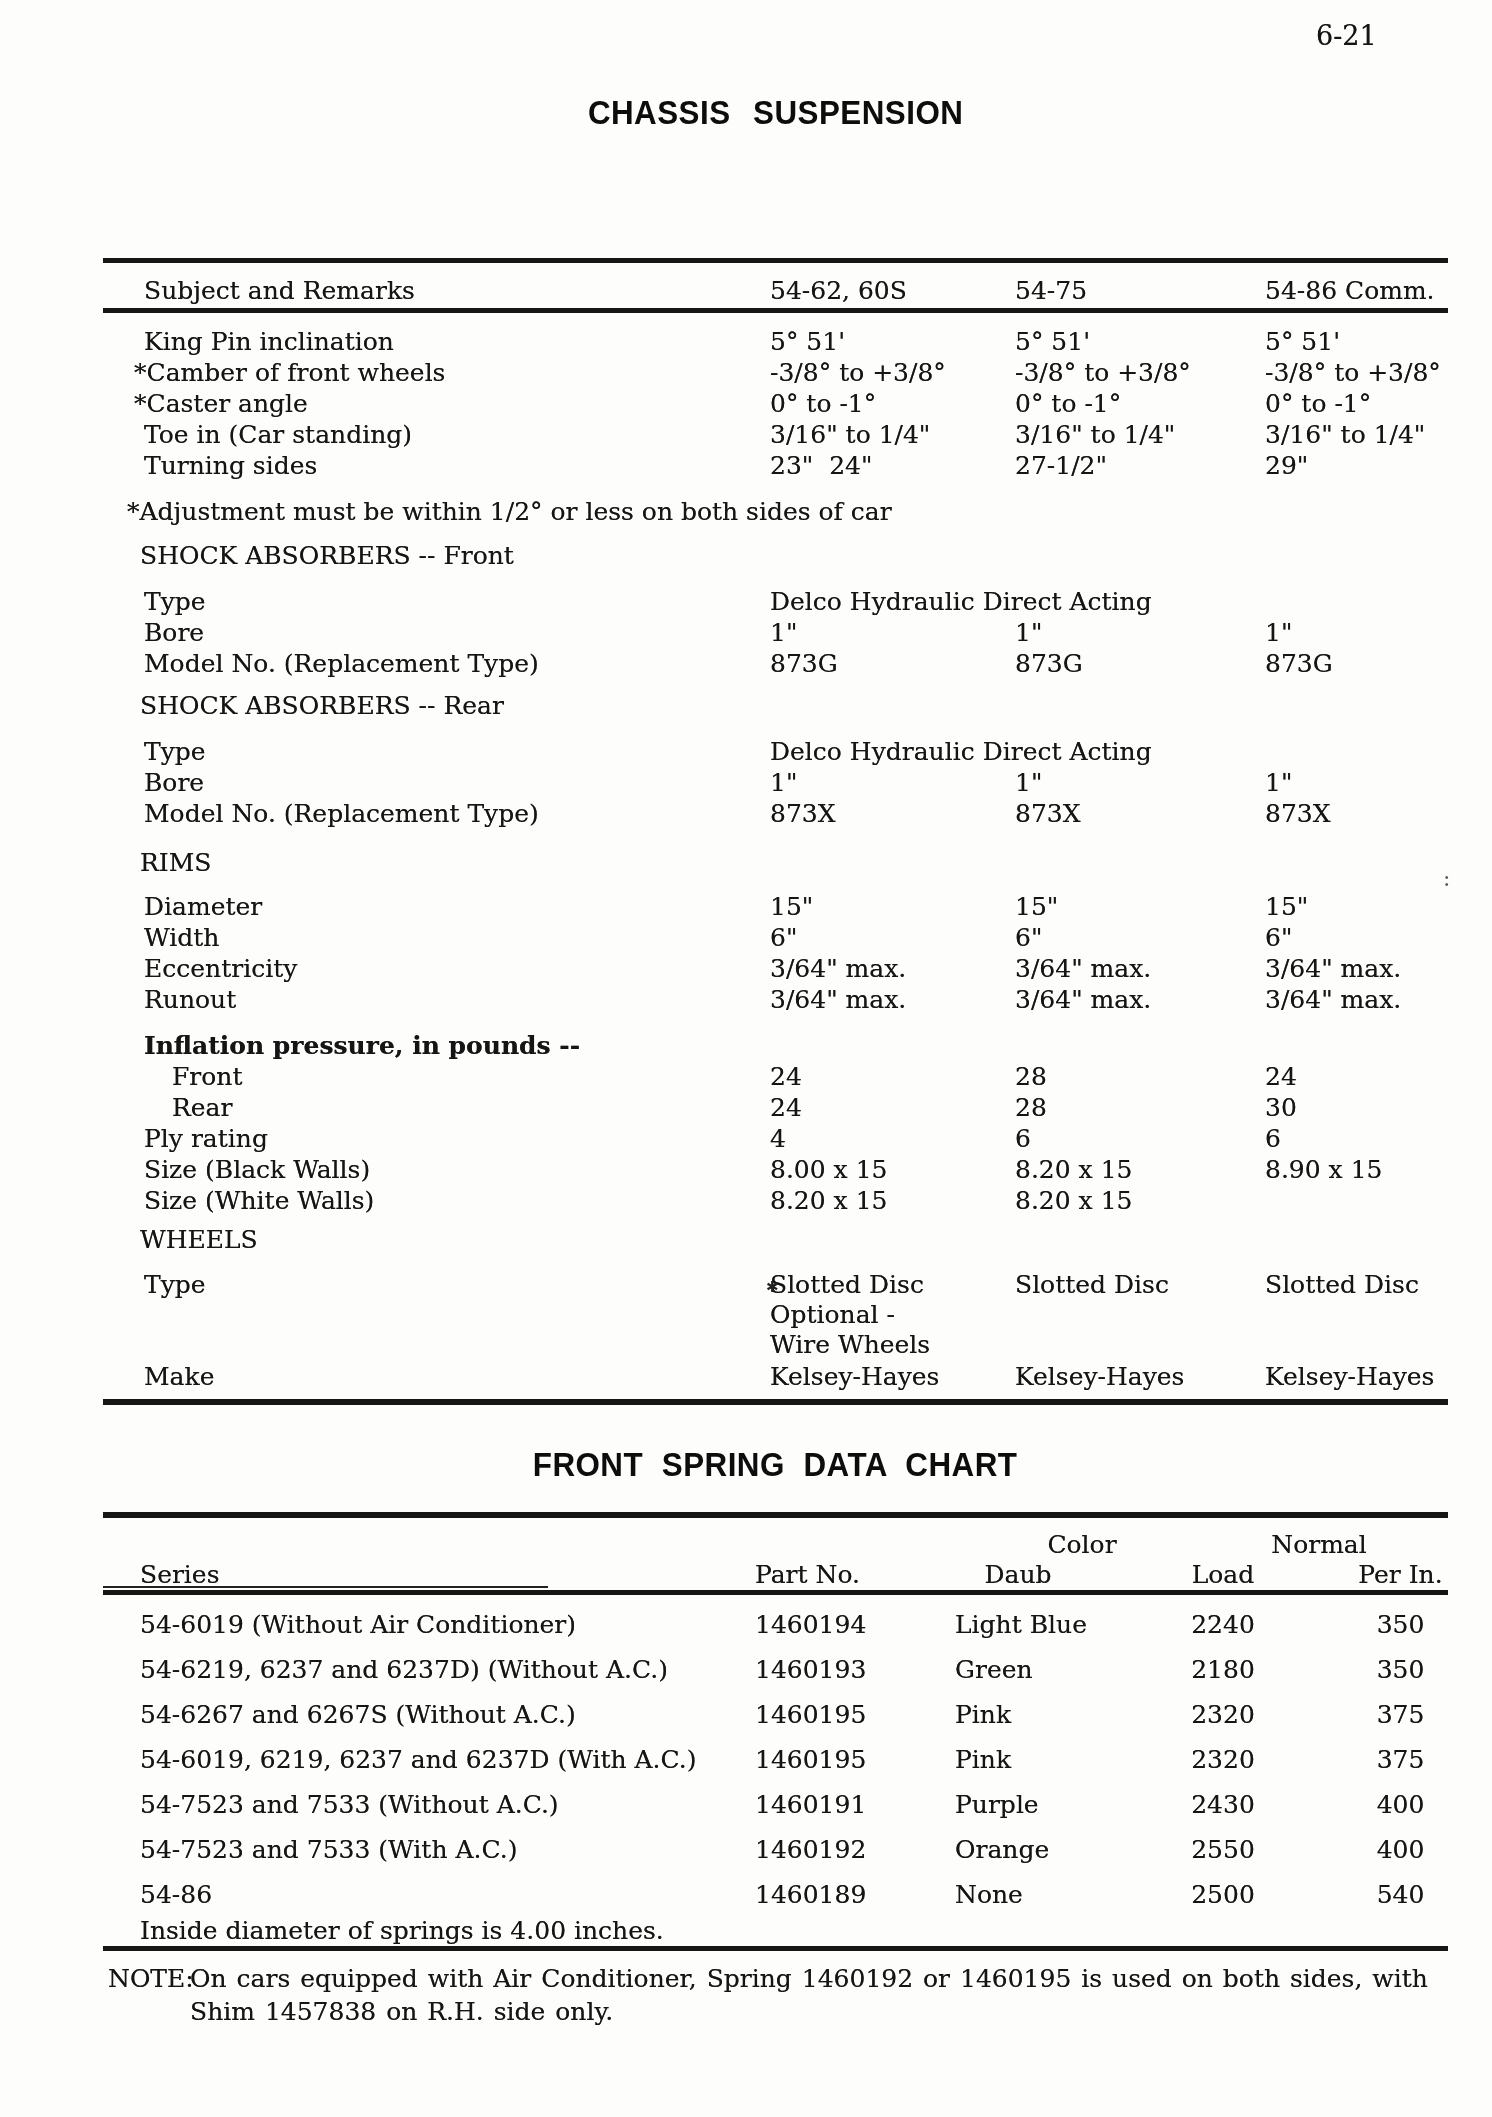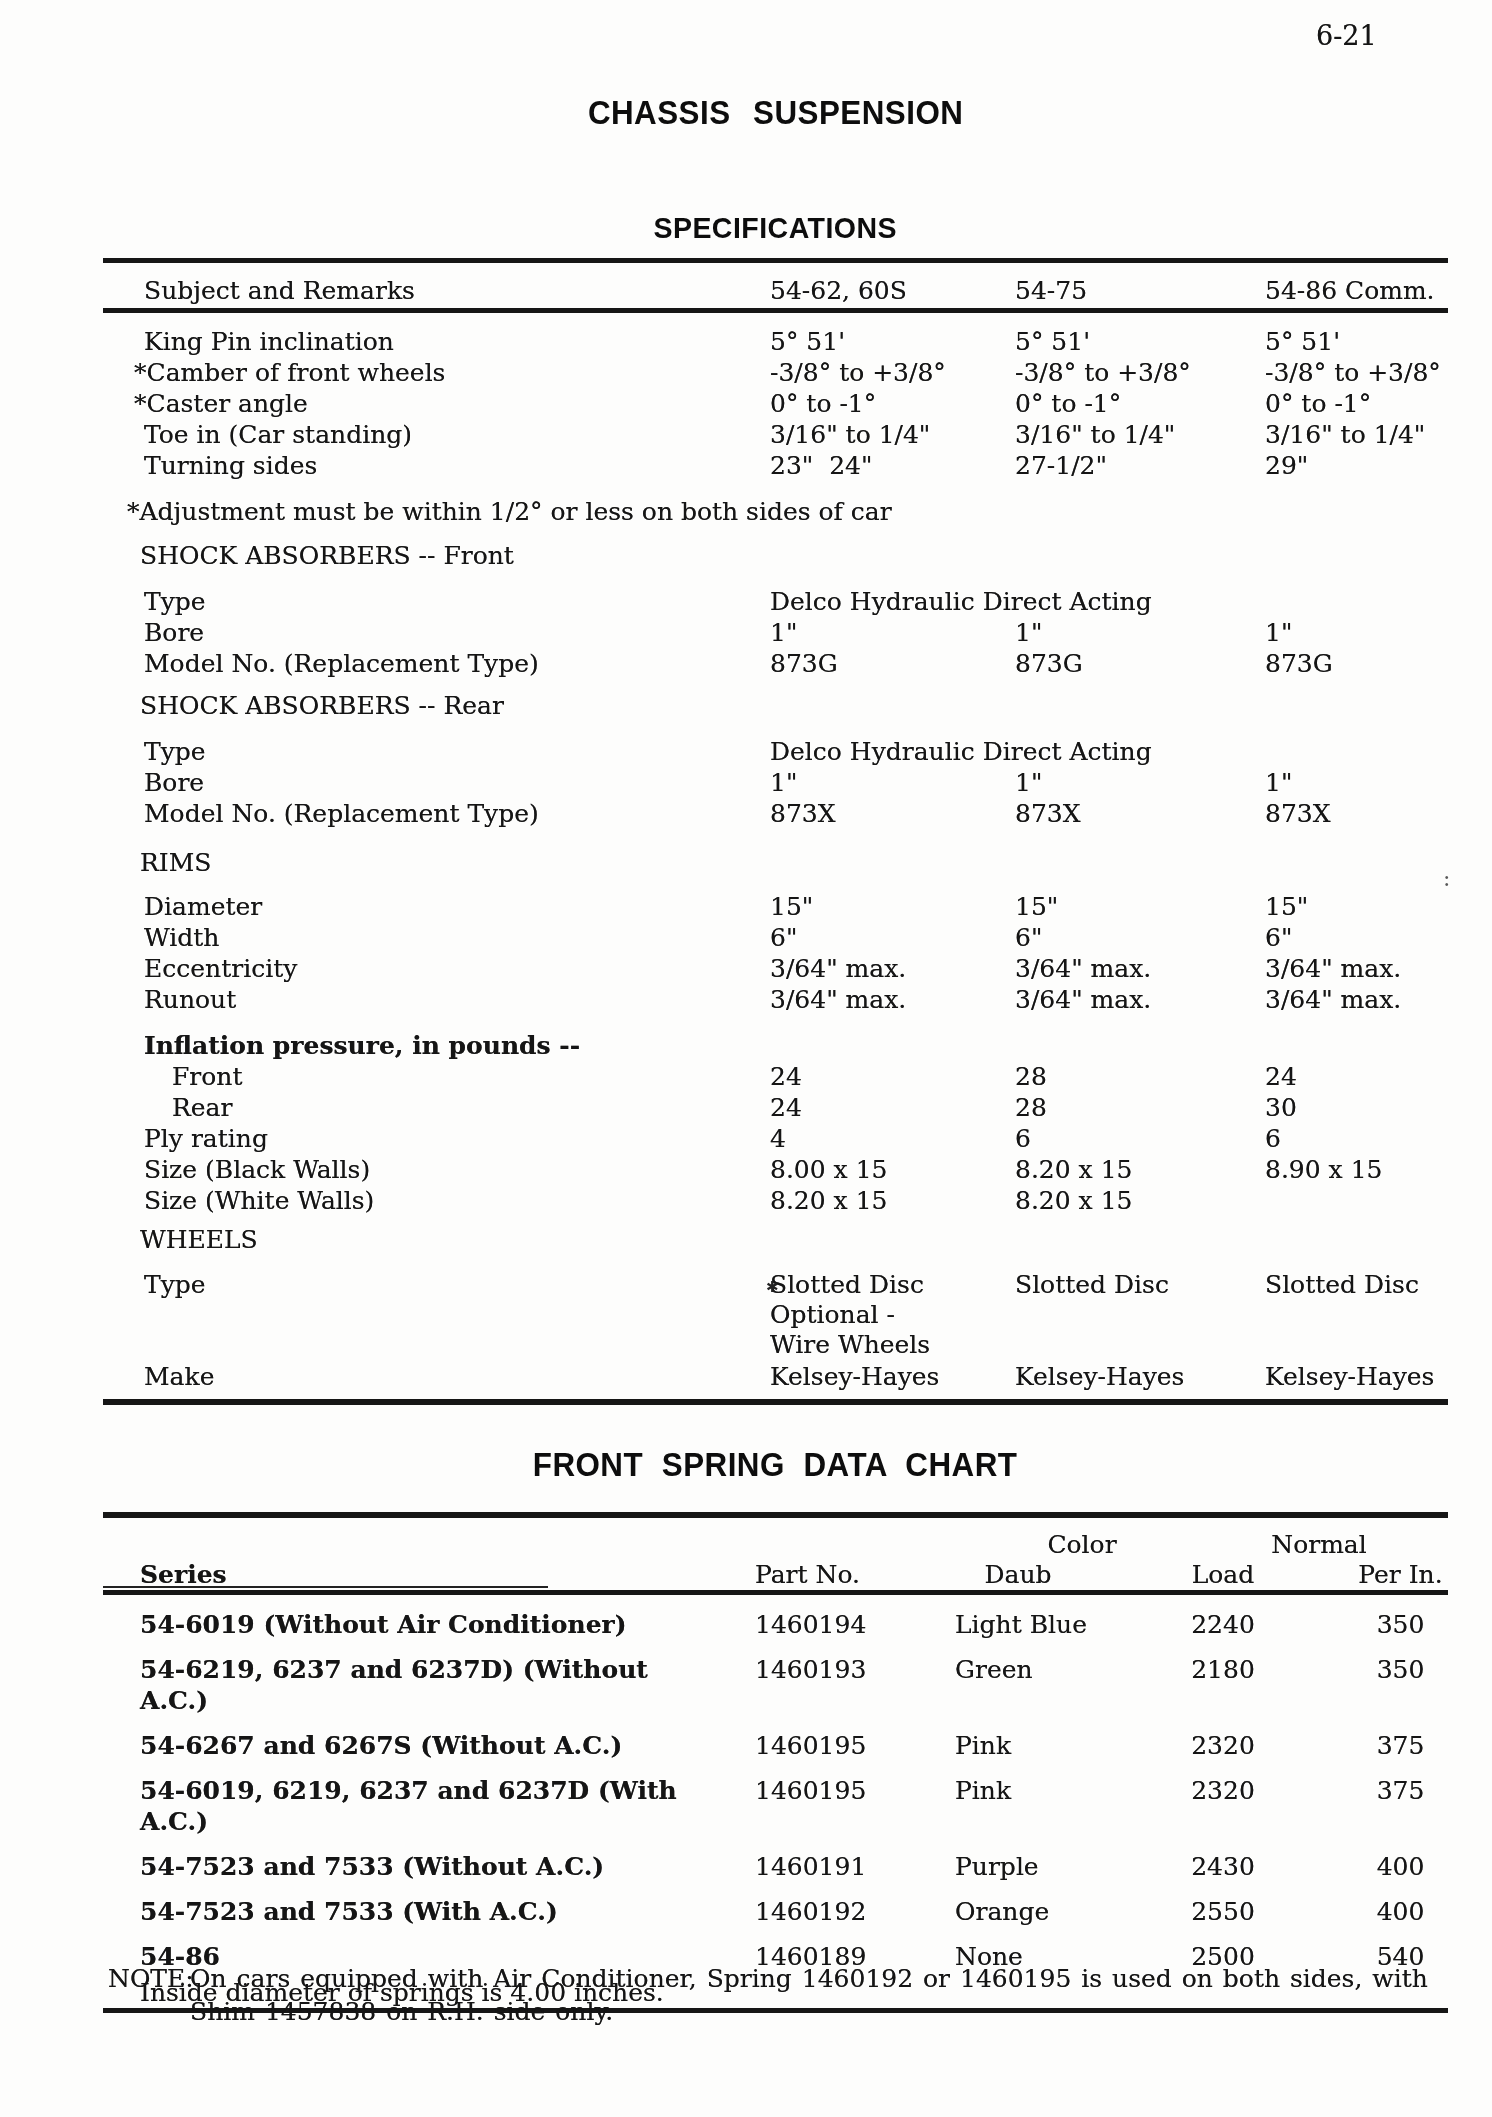--- a/index.html
+++ b/index.html
@@ -25,21 +25,21 @@
   .srow .lab{padding-left:41px;}
   .srow .lab.ast{padding-left:31px;}
   .srow .lab.deep{padding-left:69px;}
   .val{white-space:pre-wrap;}
   .span3{grid-column:2/5;}
   .foot{padding-left:24px;line-height:31px;}
   .sechead{padding-left:37px;line-height:31px;}
   
   .spring{position:absolute;left:103px;top:1512px;width:1345px;}
   .grow{display:grid;grid-template-columns:610px 180px 220px 220px 115px;line-height:31px;}
-  .grow .c-series{padding-left:37px;font-weight:bold;}
+  .grow .c-series{padding-left:37px;}
   .grow .c-part{padding-left:42px;}
   .grow .c-color{padding-left:62px;}
   .grow .c-load{text-align:center;}
   .grow .c-rate{text-align:center;padding-left:20px;}
   .grow .h-color{text-align:center;padding-left:30px;}
   .grow .h-load{text-align:center;}
   .grow .h-rate{text-align:center;padding-left:20px;}
   .hline{line-height:30px;}
   
   .note{position:absolute;left:103px;top:1962px;width:1358px;display:grid;grid-template-columns:87px 1fr;line-height:33px;}
@@ -51,23 +51,20 @@
 <body>
 
 <div class="page">
 
   <div class="abs ink" style="left:1316px;top:20px;font-size:27px;">6-21</div>
 
   <div class="centerband" style="top:94px;">
     <span class="hdg" style="font-size:33px;word-spacing:14px;">CHASSIS SUSPENSION</span>
   </div>
 
-  <div class="centerband" style="top:211px;">
-    <span class="hdg" style="font-size:30px;">SPECIFICATIONS</span>
-  </div>
 
   <div class="spec ink">
     <div class="rule" style="height:5px;"></div>
 
     <div class="srow" style="margin-top:12px;">
       <div class="lab">Subject and Remarks</div>
       <div class="val">54-62, 60S</div>
       <div class="val">54-75</div>
       <div class="val">54-86 Comm.</div>
     </div>

